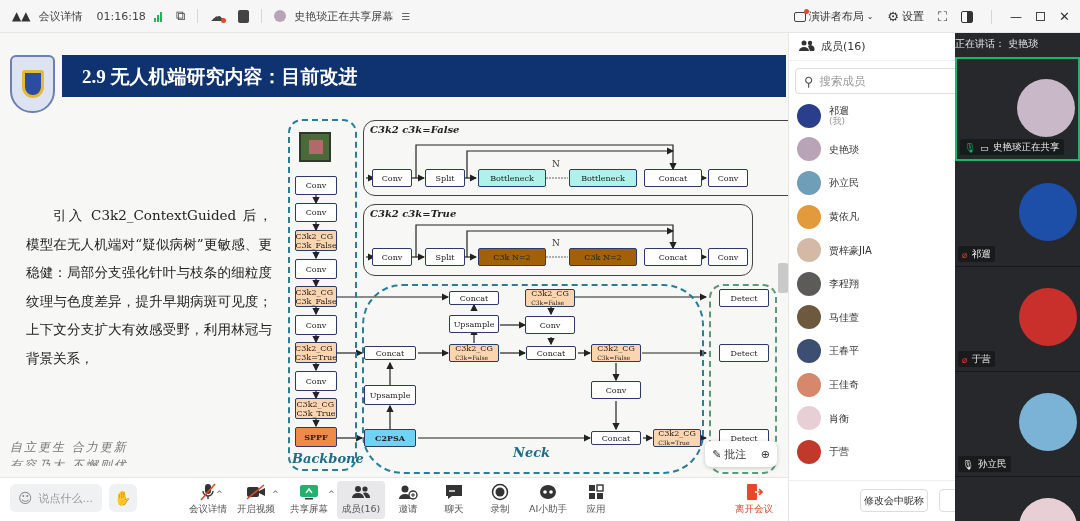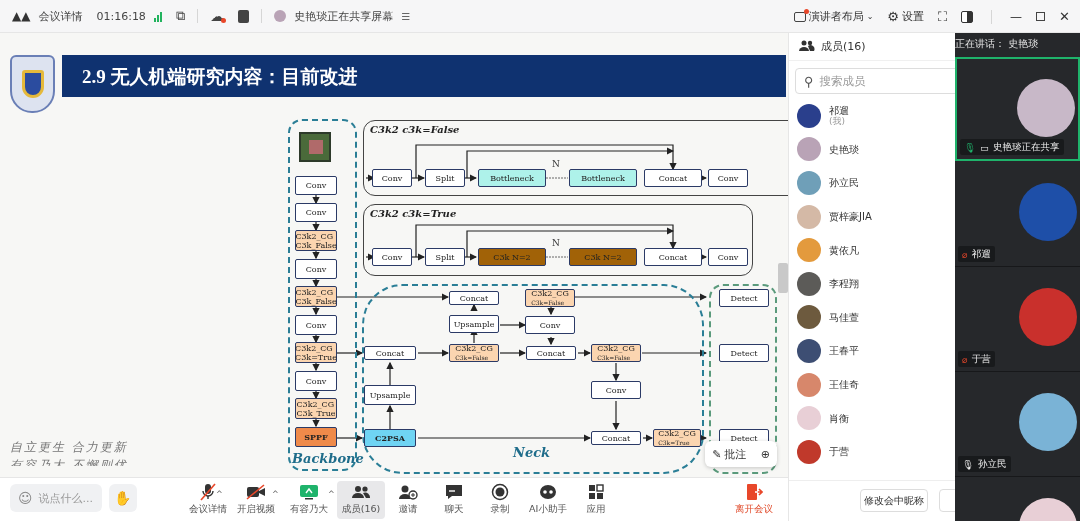--- a/index.html
+++ b/index.html
@@ -100,20 +100,21 @@
   </div>
 </div>
 
 <div class="slide">
   <div class="logo">
       <b></b>
     </div>
   <div class="slide-head">
     <span>2.9 无人机端研究内容：目前改进</span>
   </div>
+  <div class="body-text">引入 C3k2_ContextGuided 后，模型在无人机端对“疑似病树”更敏感、更稳健：局部分支强化针叶与枝条的细粒度纹理与色度差异，提升早期病斑可见度；上下文分支扩大有效感受野，利用林冠与背景关系，</div>
   <div class="motto">
     <div>自立更生 合力更新</div>
     <div style="height:10px;overflow:hidden">有容乃大 不懈则优</div>
   </div>
 
   <div>
     <svg style="position:absolute;left:0;top:0" width="788" height="444">
       <defs>
           <marker id="ah" markerWidth="6" markerHeight="6" refX="5" refY="3" orient="auto">
             <path d="M0,0 L6,3 L0,6 z" fill="#222"></path>
@@ -291,21 +292,21 @@
   </div>
   <span class="caret" style="left:272px">^</span>
   <div class="tool" style="left:285px">
     <span class="ic">
         <svg width="20" height="16">
           <rect x="1" y="1" width="18" height="12" rx="2" fill="#1fb36b"></rect>
           <path d="M7 9 L10 5 L13 9" stroke="#fff" fill="none" stroke-width="1.4"></path>
           <rect x="6" y="14" width="8" height="1.5" fill="#333"></rect>
         </svg>
       </span>
-    <span>有容乃大</span>
+    <span>共享屏幕</span>
   </div>
   <span class="caret" style="left:328px">^</span>
   <div class="tool active" style="left:337px">
     <span class="ic">
         <svg width="20" height="14">
           <circle cx="7" cy="4" r="3" fill="#333"></circle>
           <path d="M1 13 a6 5 0 0 1 12 0z" fill="#333"></path>
           <circle cx="14" cy="4" r="2.6" fill="#333"></circle>
           <path d="M12 8 a5 5 0 0 1 7 5 h-4z" fill="#333"></path>
         </svg>
@@ -396,26 +397,26 @@
       </div>
     <div class="mem">
         <span class="av" style="background:#b9a3b6"></span>
         <span class="nm">史艳琰</span>
       </div>
     <div class="mem">
         <span class="av" style="background:#6f9fb8"></span>
         <span class="nm">孙立民</span>
       </div>
     <div class="mem">
+        <span class="av" style="background:#e39a3d"></span>
+        <span class="nm">黄依凡</span>
+      </div>
+    <div class="mem">
         <span class="av" style="background:#d4b9a6"></span>
         <span class="nm">贾梓豪JIA</span>
-      </div>
-    <div class="mem">
-        <span class="av" style="background:#e39a3d"></span>
-        <span class="nm">黄依凡</span>
       </div>
     <div class="mem">
         <span class="av" style="background:#5c5b58"></span>
         <span class="nm">李程翔</span>
       </div>
     <div class="mem">
         <span class="av" style="background:#6d5a3e"></span>
         <span class="nm">马佳萱</span>
       </div>
     <div class="mem">

